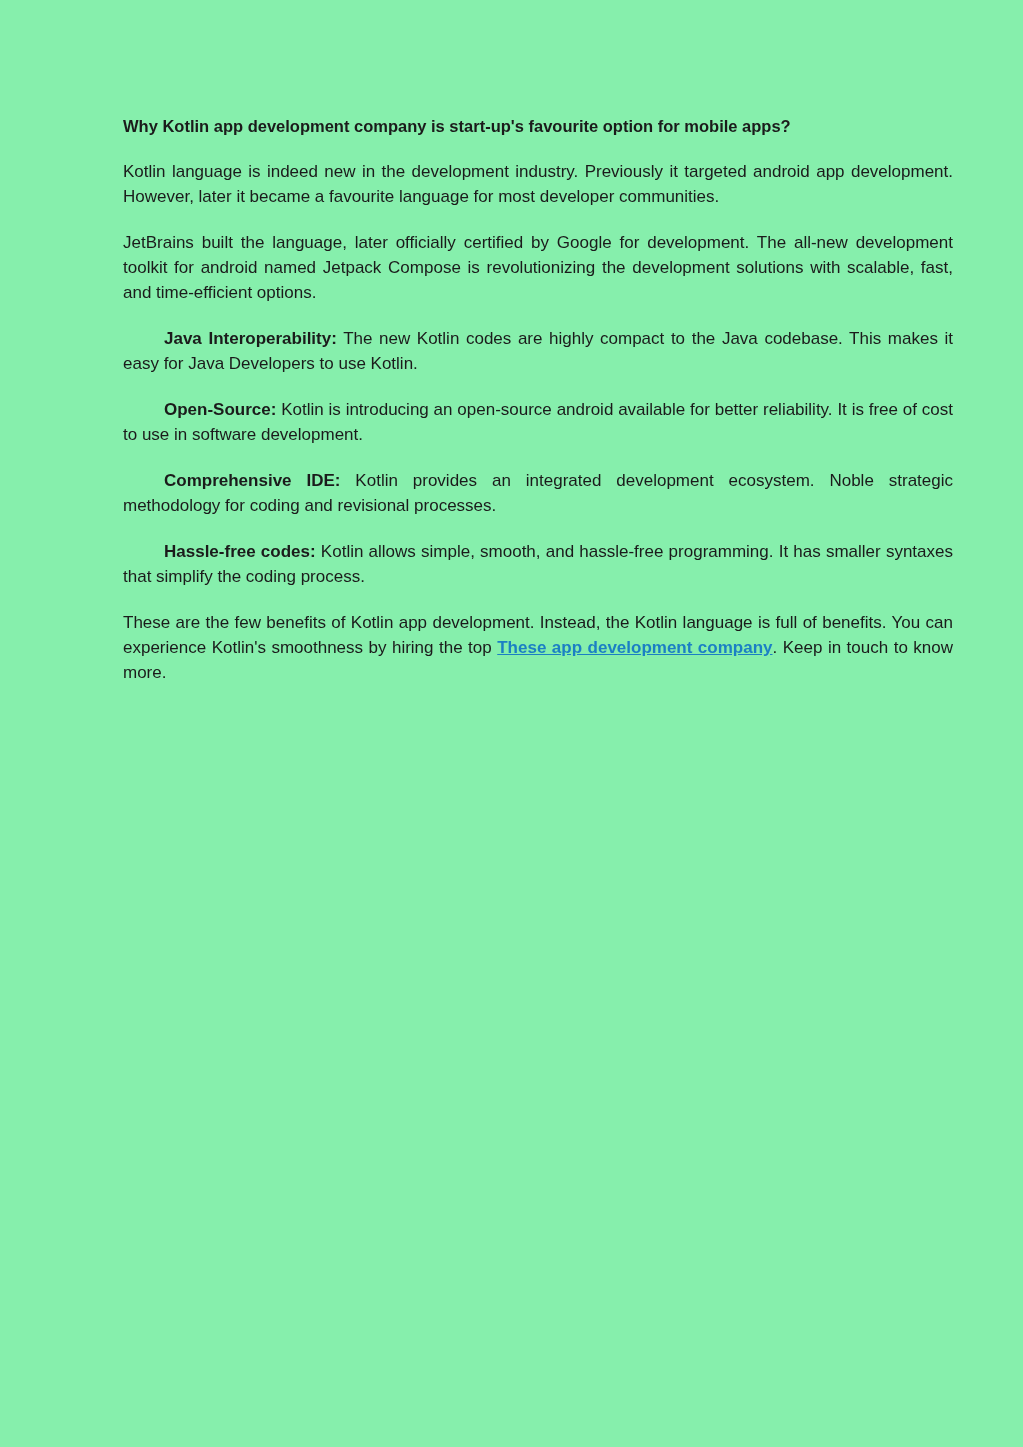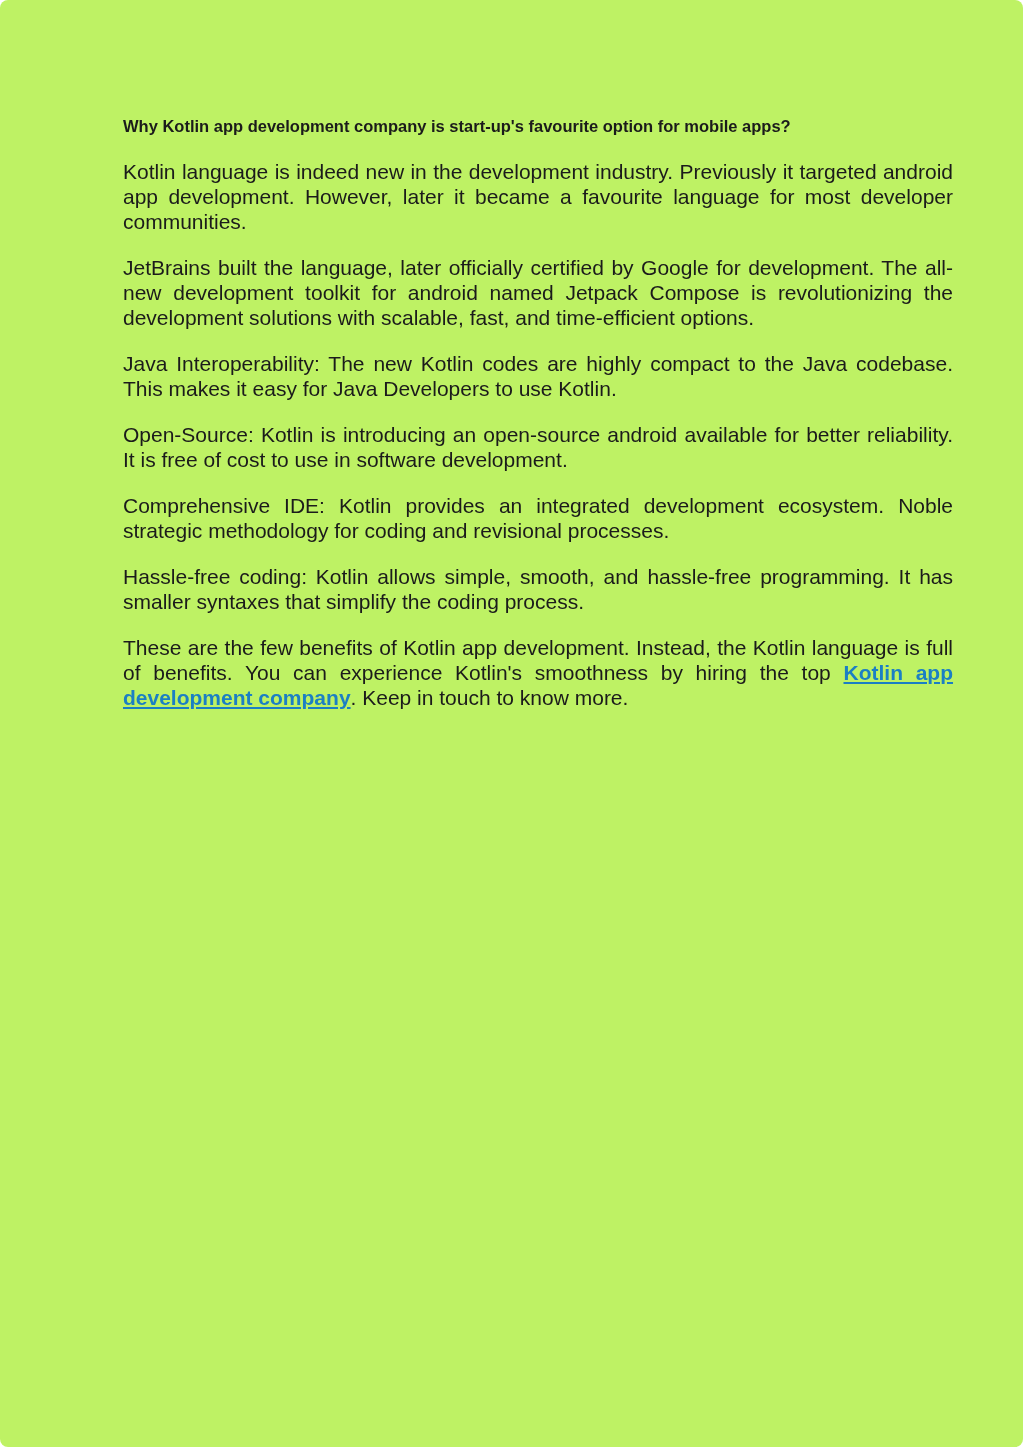--- a/index.html
+++ b/index.html
@@ -4,43 +4,43 @@
 <style>
   html, body {
     margin: 0;
     padding: 0;
     background: #ffffff;
   }
   .page {
     position: relative;
     width: 1023px;
     height: 1447px;
-    background: #bef264;
+    background: #86efac;
     box-sizing: border-box;
     padding: 115px 70px 0 123px;
     font-family: "Liberation Sans", sans-serif;
     color: #1b1b1b;
-    border-radius: 8px;
   }
   .doc-title {
     font-size: 16.5px;
     font-weight: bold;
     line-height: 22px;
     margin: 0 0 22px 0;
     text-align: left;
   }
   .para {
-    font-size: 21px;
+    font-size: 17px;
     line-height: 25px;
     margin: 0 0 21px 0;
     text-align: justify;
     text-justify: inter-word;
   }
   .para b {
-    font-weight: normal;
+    font-weight: bold;
+    margin-left: 41px;
   }
   .doc-link {
     font-weight: bold;
     text-decoration: underline;
     cursor: pointer;
   }
 </style>
 </head>
 <body>
 
@@ -63,20 +63,20 @@
 
   <p class="para">
     <b>Open-Source:</b><span> Kotlin is introducing an open-source android available for better reliability. It is free of cost to use in software development.</span>
   </p>
 
   <p class="para">
     <b>Comprehensive IDE:</b><span> Kotlin provides an integrated development ecosystem. Noble strategic methodology for coding and revisional processes.</span>
   </p>
 
   <p class="para">
-    <b>Hassle-free coding:</b><span> Kotlin allows simple, smooth, and hassle-free programming. It has smaller syntaxes that simplify the coding process.</span>
+    <b>Hassle-free codes:</b><span> Kotlin allows simple, smooth, and hassle-free programming. It has smaller syntaxes that simplify the coding process.</span>
   </p>
 
   <p class="para">
-    <span>These are the few benefits of Kotlin app development. Instead, the Kotlin language is full of benefits. You can experience Kotlin's smoothness by hiring the top </span><a class="doc-link" style="color: rgb(27, 127, 196);">Kotlin app development company</a><span>. Keep in touch to know more.</span>
+    <span>These are the few benefits of Kotlin app development. Instead, the Kotlin language is full of benefits. You can experience Kotlin's smoothness by hiring the top </span><a class="doc-link" style="color: rgb(27, 127, 196);">These app development company</a><span>. Keep in touch to know more.</span>
   </p>
 
 </div>
 
 </body></html>

